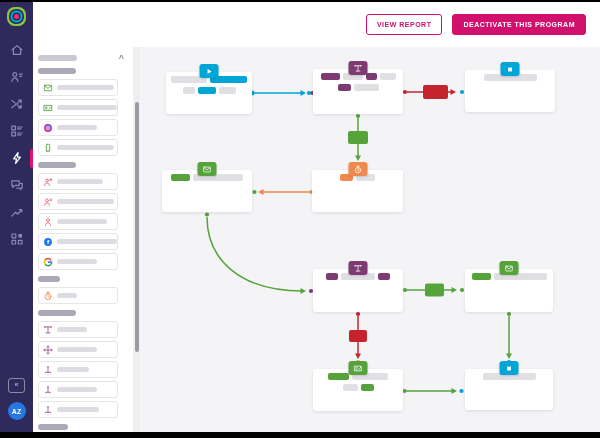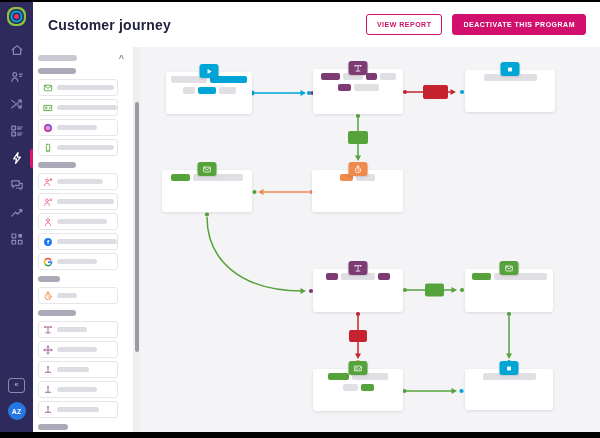--- a/index.html
+++ b/index.html
@@ -116,21 +116,20 @@
           </svg>
         </div>
       </div>
     <div class="sb-bottom">
       <div class="collapse-btn">«</div>
       <div class="avatar">AZ</div>
     </div>
   </div>
 
   <div class="header">
-    <div class="title">Customer journey</div>
     <div class="header-actions">
       <button class="btn btn-outline">VIEW REPORT</button>
       <button class="btn btn-filled">DEACTIVATE THIS PROGRAM</button>
     </div>
   </div>
 
   <div class="palette">
     <div class="p-inner">
       <div class="p-head">
         <span class="p-head-bar"></span>

